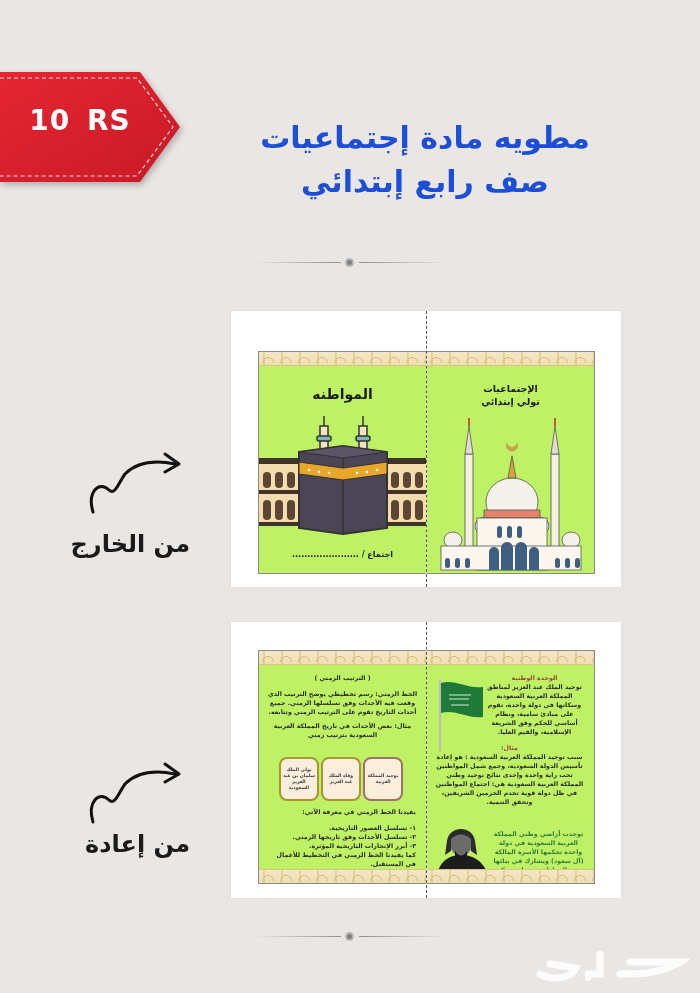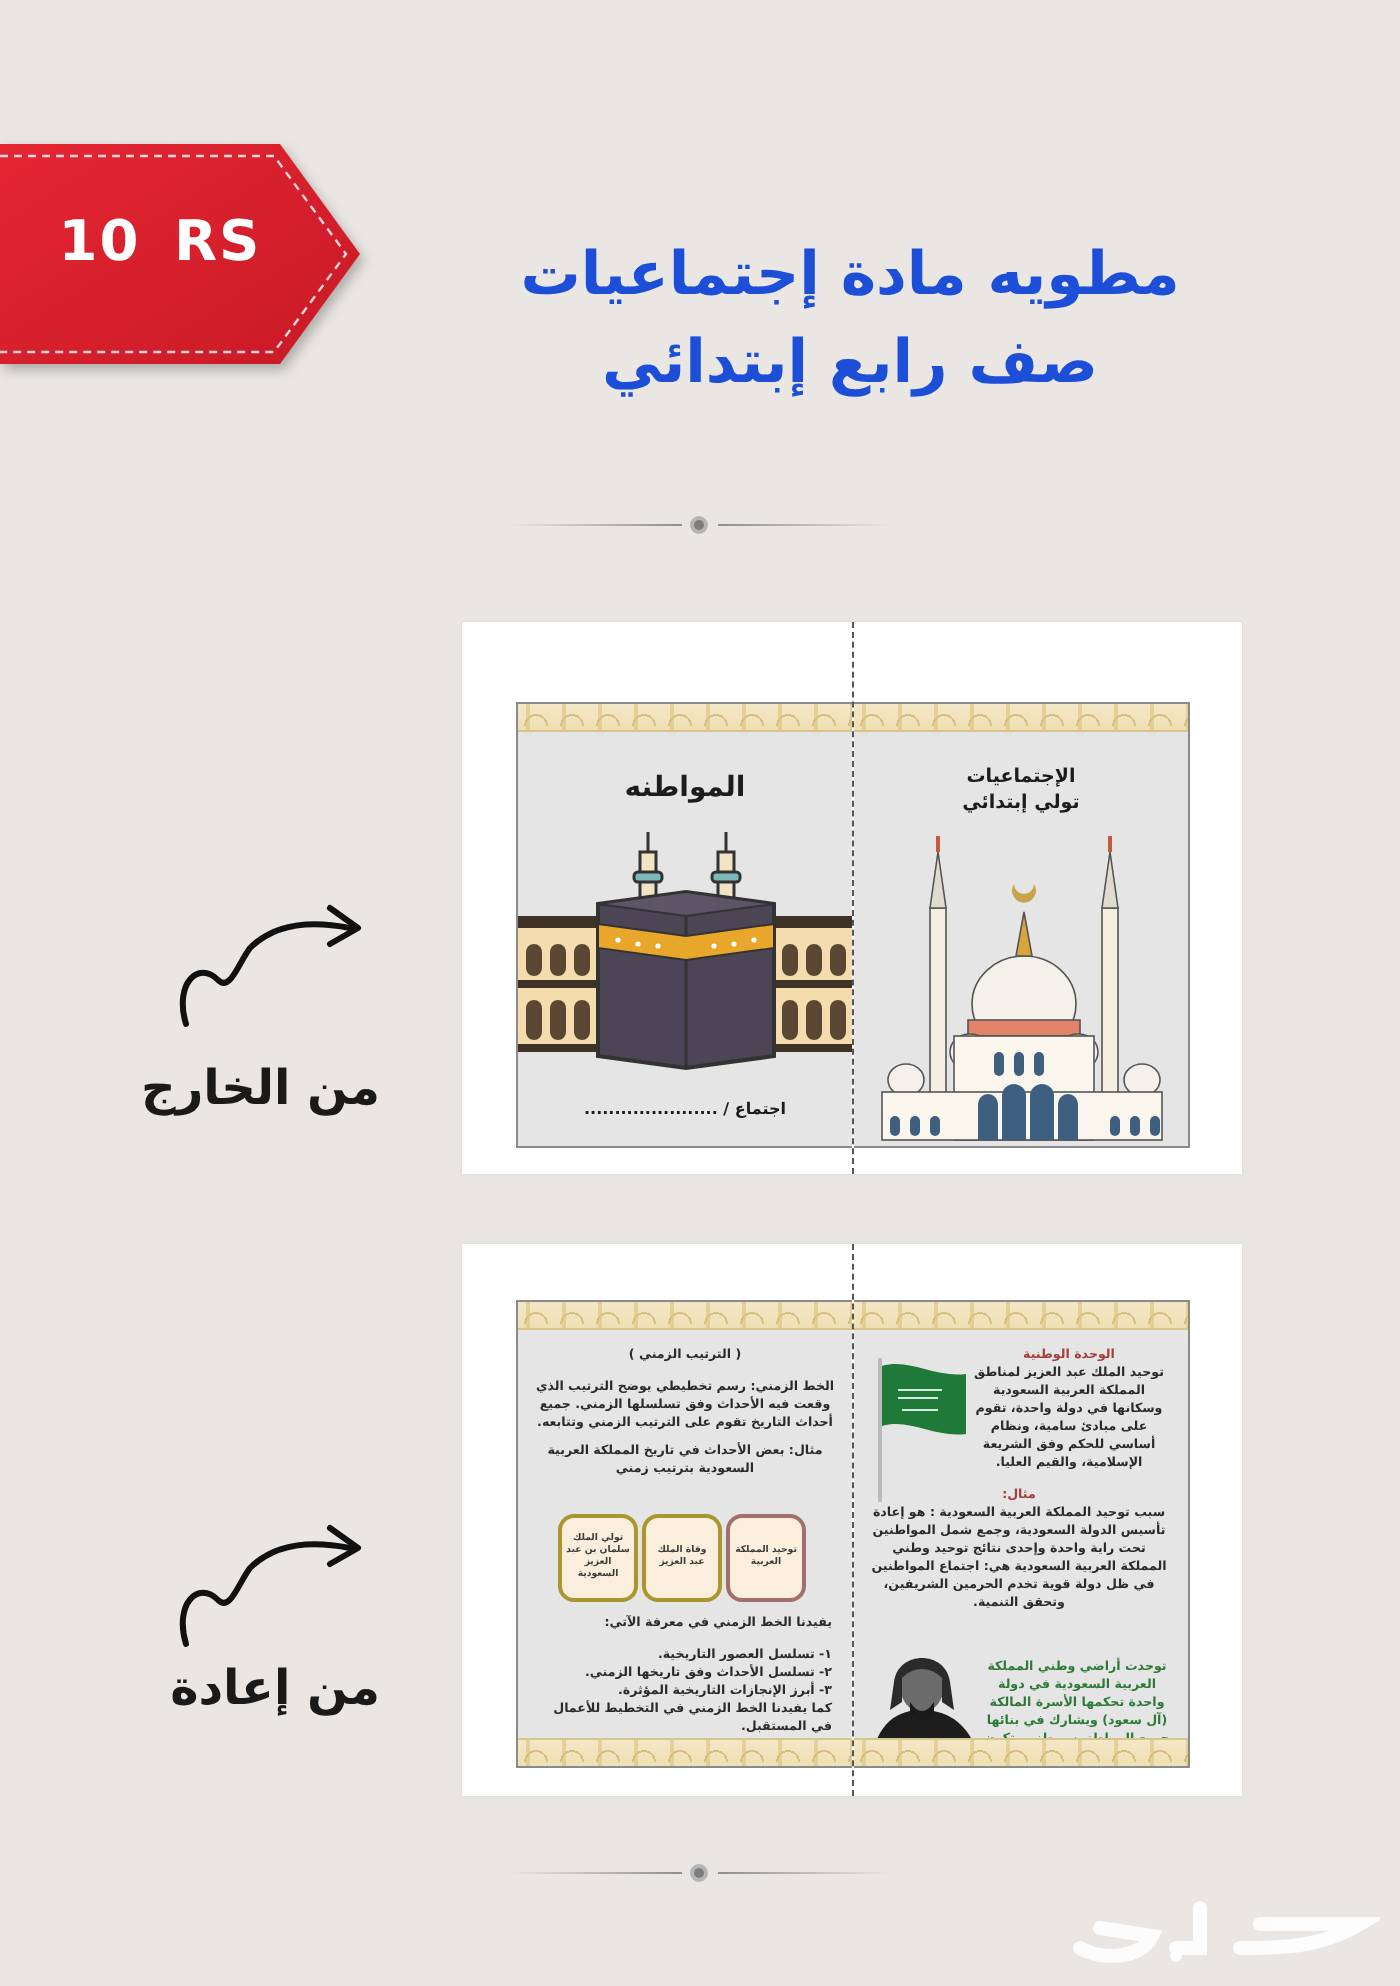--- a/index.html
+++ b/index.html
@@ -52,21 +52,21 @@
   
   .sheet {
     position: absolute; left: 231px; width: 390px; background: #ffffff;
     box-shadow: 0 0 2px rgba(0,0,0,0.08);
   }
   .fold {
     position: absolute; left: 195px; top: 0; bottom: 0; width: 0;
     border-left: 1px dashed #555;
   }
   .panel {
-    position: absolute; background: #e5e5e5; border: 1px solid #8a8a8a;
+    position: absolute; background: #bef264; border: 1px solid #8a8a8a;
     overflow: hidden;
   }
   .panel.left { border-right: none; }
   .panel.right { border-left: none; }
   .border-strip {
     position: absolute; left: 0; right: 0; height: 14px;
     background:
       repeating-linear-gradient(90deg, transparent 0 4px, rgba(214,190,120,0.55) 4px 6px, transparent 6px 18px),
       linear-gradient(180deg, #f4e7c6, #efdfb3);
     border-bottom: 1px solid #d9c48a;

